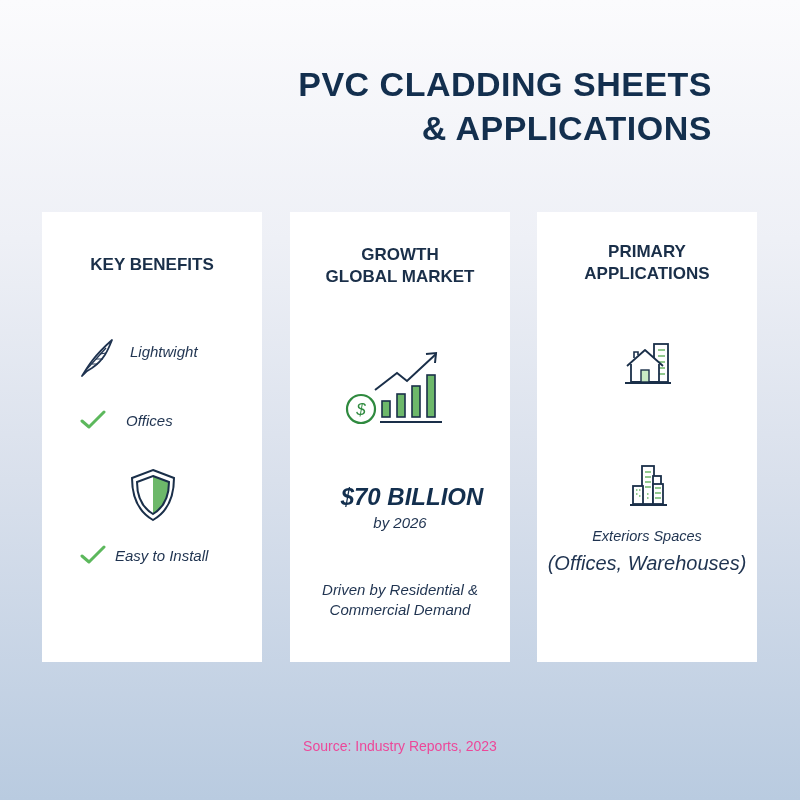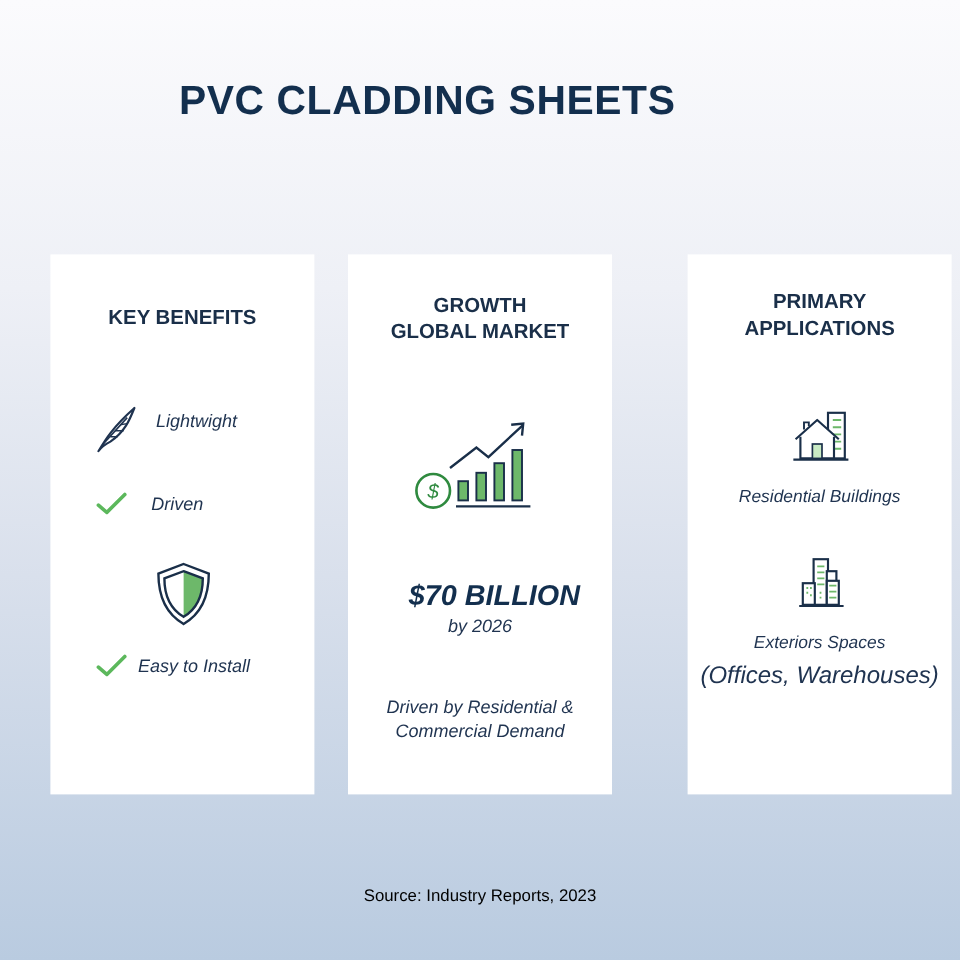--- a/index.html
+++ b/index.html
@@ -5,68 +5,69 @@
     * { margin: 0; padding: 0; box-sizing: border-box; }
     html, body { width: 800px; height: 800px; overflow: hidden; }
     body {
       font-family: "Liberation Sans", sans-serif;
       background: linear-gradient(180deg, #fbfbfd 0%, #eef0f6 30%, #d9e0ec 60%, #b9cbe0 100%);
       color: #132f4e;
       position: relative;
     }
     .title {
       position: absolute; top: 62px; left: 0; width: 712px;
-      text-align: center; font-weight: 700; font-size: 34px;
+      text-align: right; font-weight: 700; font-size: 34px;
       line-height: 44px; letter-spacing: 0.5px; color: #132f4e;
     }
     .card {
       position: absolute; top: 212px; width: 220px; height: 450px;
       background: #ffffff;
     }
     .card.c1 { left: 42px; }
     .card.c2 { left: 290px; }
-    .card.c3 { left: 537px; margin-left: 36px; }
+    .card.c3 { left: 537px; }
     .card-title {
       position: absolute; left: 0; width: 100%; text-align: center;
       font-weight: 700; font-size: 17px; line-height: 22px; color: #1a2f49;
     }
     .abs { position: absolute; font-style: italic; }
     .txt { font-size: 15px; color: #1f3350; }
     .center { left: 0; width: 100%; text-align: center; }
     .big { font-weight: 700; font-size: 24px; color: #132f4e; }
     .footer {
       position: absolute; top: 738px; left: 0; width: 800px; text-align: center;
-      font-size: 14px; color: #000000;
+      font-size: 14px; color: #ec4899;
     }
   </style>
 </head>
 <body>
 
 <div class="title">
   <div>PVC CLADDING SHEETS</div>
+  <div>&amp; APPLICATIONS</div>
 </div>
 
 <div class="card c1">
   <div class="card-title" style="top:42px;">KEY BENEFITS</div>
 
   <span class="abs" style="left:36px; top:126px;">
     <svg width="38" height="40" viewBox="0 0 38 40">
       <path d="M4 38 C10 28 16 18 34 2 C30 12 26 22 14 30 C10 32 7 34 4 38 Z" fill="none" stroke="#1f3350" stroke-width="1.8" stroke-linejoin="round"></path>
       <path d="M8 32 L28 10" stroke="#1f3350" stroke-width="1.4"></path>
       <path d="M14 26 L20 26 M18 21 L25 21 M22 16 L28 15" stroke="#1f3350" stroke-width="1.2"></path>
     </svg>
   </span>
   <span class="abs txt" style="left:88px; top:131px;">Lightwight</span>
 
   <span class="abs" style="left:38px; top:198px;">
     <svg width="26" height="20" viewBox="0 0 26 20">
         <path d="M2 11 L9 17 L24 2" fill="none" stroke="#5cb85c" stroke-width="3" stroke-linecap="round" stroke-linejoin="round"></path>
       </svg>
   </span>
-  <span class="abs txt" style="left:84px; top:200px;">Driven</span>
+  <span class="abs txt" style="left:84px; top:200px;">Offices</span>
 
   <span class="abs" style="left:87px; top:256px;">
     <svg width="48" height="54" viewBox="0 0 48 54">
       <path d="M24 2 L45 10 C45 30 38 44 24 52 C10 44 3 30 3 10 Z" fill="#fff" stroke="#1a2f49" stroke-width="2"></path>
       <path d="M24 8 L40 14 C40 30 34 40 24 46 Z" fill="#6db86a"></path>
       <path d="M24 8 L40 14 C40 30 34 40 24 46 C14 40 8 30 8 14 Z" fill="none" stroke="#1a2f49" stroke-width="2"></path>
     </svg>
   </span>
 
   <span class="abs" style="left:38px; top:333px;">
@@ -116,21 +117,20 @@
     <svg width="48" height="44" viewBox="0 0 48 44">
       <rect x="29" y="2" width="14" height="38" fill="#fff" stroke="#1a2f49" stroke-width="1.8"></rect>
       <path d="M33 8 H40 M33 14 H40 M33 20 H40 M33 26 H40 M33 32 H40" stroke="#6db86a" stroke-width="1.6"></path>
       <path d="M2 24 L20 8 L38 24" fill="#fff" stroke="#1a2f49" stroke-width="1.8" stroke-linejoin="round"></path>
       <path d="M6 22 L6 40 L34 40 L34 22" fill="#fff" stroke="#1a2f49" stroke-width="1.8"></path>
       <path d="M9 16 L9 10 L13 10 L13 13" fill="none" stroke="#1a2f49" stroke-width="1.6"></path>
       <rect x="16" y="28" width="8" height="12" fill="#c9ebc4" stroke="#1a2f49" stroke-width="1.4"></rect>
       <line x1="0" y1="41" x2="46" y2="41" stroke="#1a2f49" stroke-width="1.8"></line>
     </svg>
   </span>
-  <div class="abs center txt" style="top:194px; font-size:14.5px;">Residential Buildings</div>
 
   <span class="abs" style="left:92px; top:252px;">
     <svg width="40" height="44" viewBox="0 0 40 44">
       <rect x="13" y="2" width="12" height="38" fill="#fff" stroke="#1a2f49" stroke-width="1.8"></rect>
       <path d="M16 8 H22 M16 13 H22 M16 18 H22 M16 23 H22" stroke="#6db86a" stroke-width="1.6"></path>
       <rect x="24" y="12" width="8" height="28" fill="#fff" stroke="#1a2f49" stroke-width="1.8"></rect>
       <rect x="24" y="20" width="10" height="20" fill="#fff" stroke="#1a2f49" stroke-width="1.8"></rect>
       <path d="M26 24 H32 M26 29 H32 M26 34 H32" stroke="#6db86a" stroke-width="1.6"></path>
       <rect x="4" y="22" width="10" height="18" fill="#fff" stroke="#1a2f49" stroke-width="1.8"></rect>
       <path d="M7 26 h1.5 M10 26 h1.5 M7 30 h1.5 M10 32 h1.5 M18 30 h1.5 M18 34 h1.5" stroke="#6db86a" stroke-width="1.6"></path>

